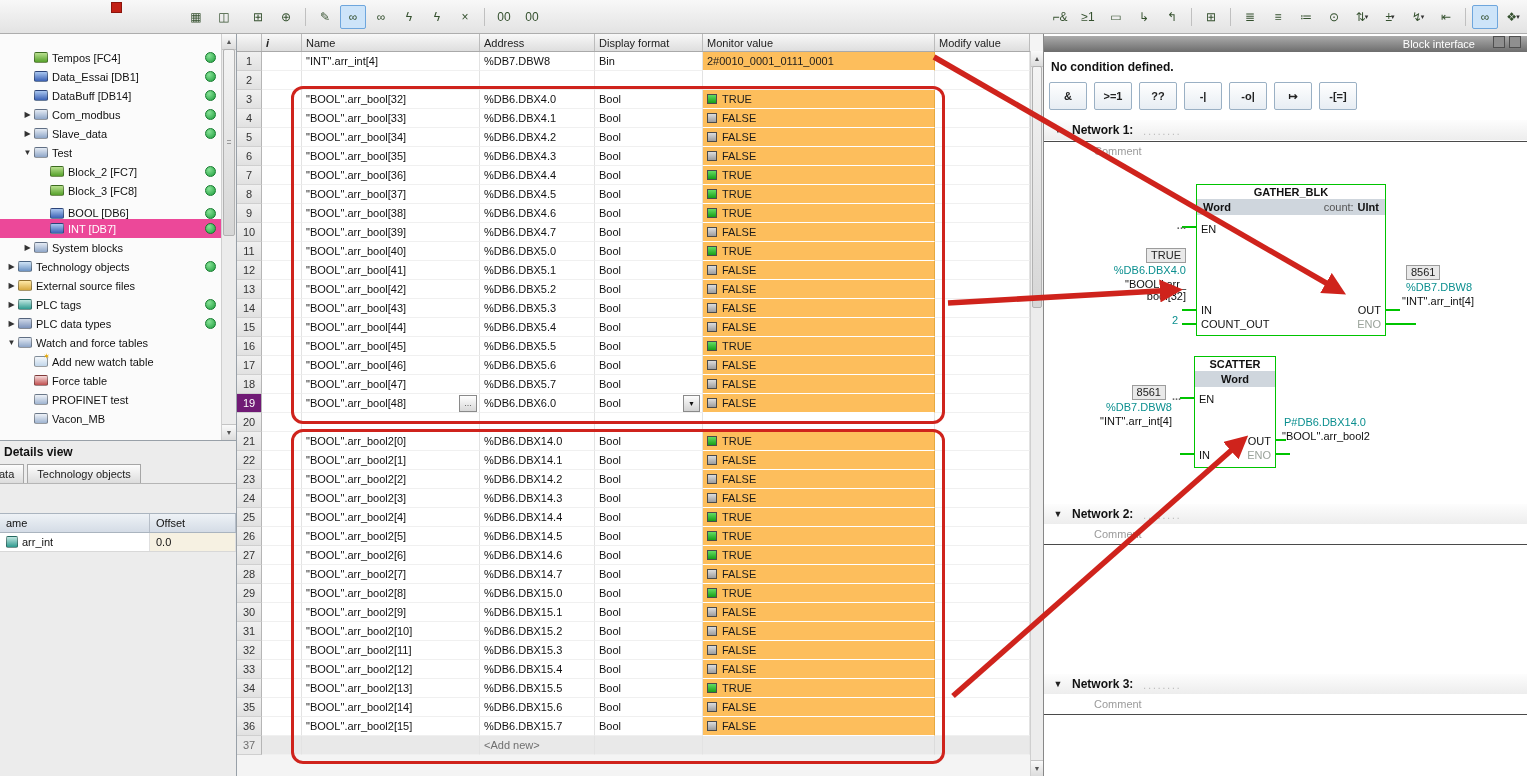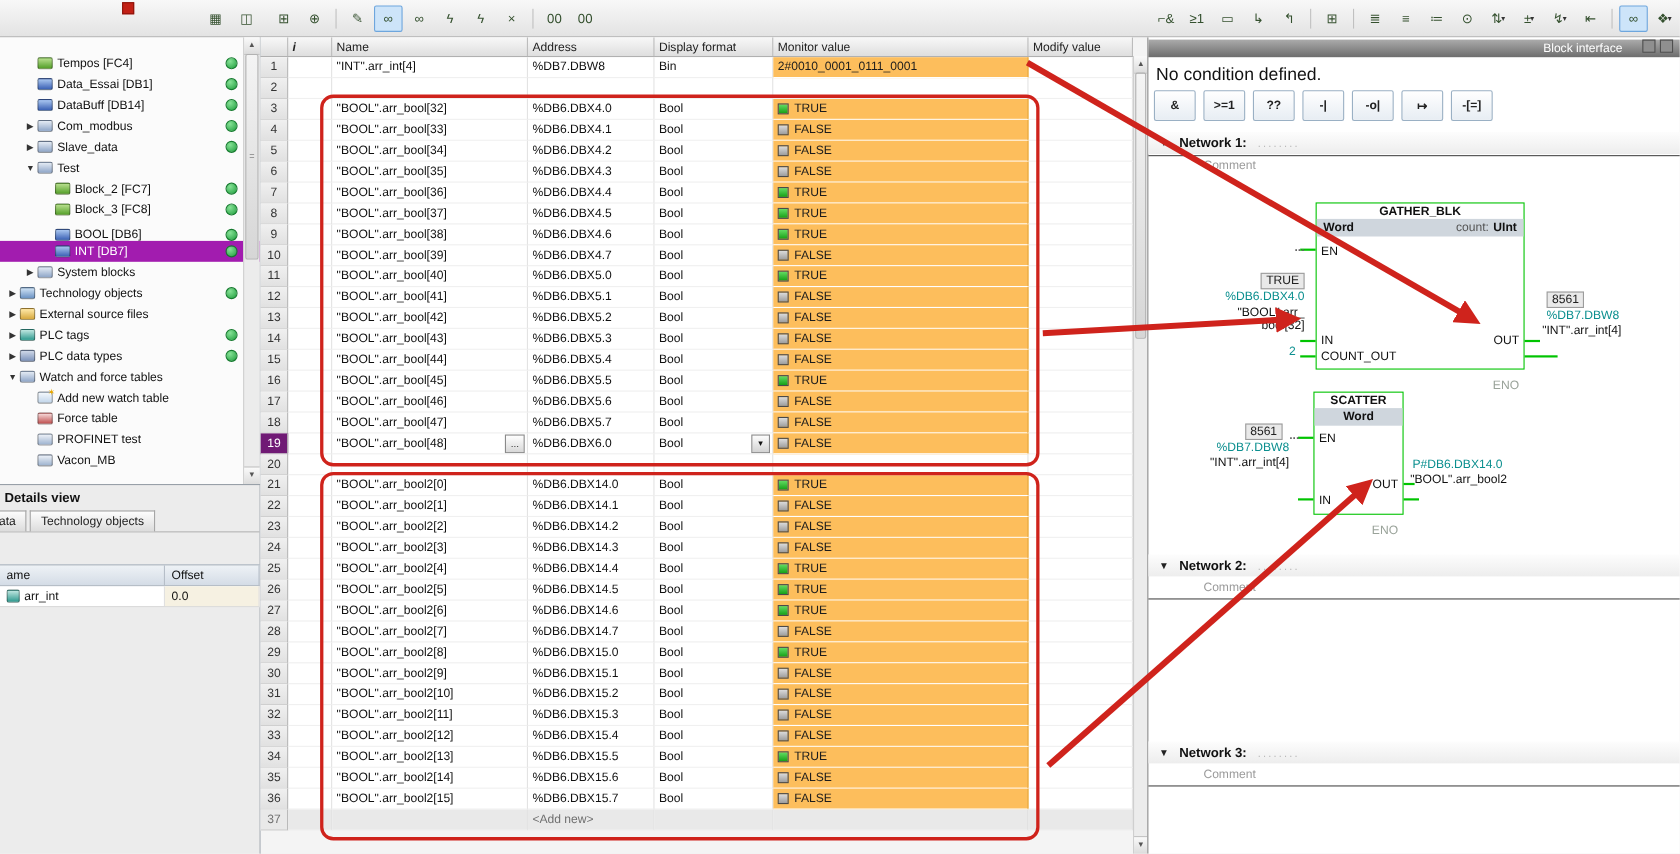--- a/index.html
+++ b/index.html
@@ -15,21 +15,21 @@
   .tb-btn{min-width:22px;height:22px;padding:0 1px;display:flex;align-items:center;justify-content:center;
     font-size:12px;color:#34502e;border:1px solid transparent;border-radius:2px;background:transparent;}
   .tb-btn.pressed{background:#cde4f9;border-color:#6ea6dd;}
   .tb-sep{width:1px;height:18px;background:#c0c0c0;margin:0 4px;}
   .tb-dd{font-size:7px;margin-left:-1px;color:#333;}
   #rec-dot{position:absolute;left:111px;top:2px;width:9px;height:9px;background:#c22015;border:1px solid #8c140c;}
   
   #tree-panel{position:absolute;left:0;top:34px;width:237px;height:406px;background:#fbfbfb;
     border-right:1px solid #98a0a8;box-sizing:border-box;padding-top:14px;}
   .tree-item{height:19px;display:flex;align-items:center;padding-right:20px;white-space:nowrap;}
-  .tree-item.selected{background:#a21caf;color:#fff;}
+  .tree-item.selected{background:#ec4899;color:#fff;}
   .tree-arrow{width:11px;font-size:8px;color:#333;text-align:center;flex:none;}
   .tree-item.selected .tree-arrow{color:#fff;}
   .tree-icon{width:14px;height:11px;border-radius:2px;margin:0 4px 0 1px;flex:none;
     border:1px solid rgba(0,0,0,.35);box-sizing:border-box;position:relative;}
   .ic-fc{background:linear-gradient(#b9e08f,#55a02a);}
   .ic-db{background:linear-gradient(#a9c6f0,#3c62b5);}
   .ic-group,.ic-sysfolder,.ic-watchfolder{background:linear-gradient(#e4ebf4,#8fa6c8);}
   .ic-techfolder{background:linear-gradient(#cfe3f5,#6c93c4);}
   .ic-srcfolder{background:linear-gradient(#ffe9a8,#d7a93f);}
   .ic-tags{background:linear-gradient(#bfe6e0,#2f9a8f);}
@@ -88,21 +88,21 @@
   .dd-btn{margin-left:auto;margin-right:2px;width:15px;height:15px;border:1px solid #8a8a8a;
     background:linear-gradient(#fdfdfd,#d2d2d2);display:flex;align-items:center;justify-content:center;font-size:7px;flex:none;}
   #wt-scroll{top:17px;}
   #wt-scroll .vs-thumb{top:15px;height:240px;}
   
   #fbd-panel{position:absolute;left:1043px;top:34px;right:0;bottom:0;background:#fff;border-left:1px solid #888;box-sizing:border-box;}
   .iface-bar{position:absolute;top:2px;left:0;right:0;height:16px;background:linear-gradient(#ababab,#6d6d6d);
     color:#fff;font-weight:normal;display:flex;align-items:center;}
   .iface-title{margin-left:auto;margin-right:52px;}
   .win-sq{position:absolute;top:2px;width:12px;height:12px;background:#8f8f8f;border:1px solid #4f4f4f;box-sizing:border-box;}
-  .no-cond{position:absolute;top:26px;left:7px;color:#111;font-size:16px;}
+  .no-cond{position:absolute;top:26px;left:7px;color:#111;font-size:12px;font-weight:bold;}
   .fav-bar{position:absolute;top:48px;left:5px;display:flex;gap:7px;}
   .fav-btn{min-width:26px;height:26px;padding:0 5px;border:1px solid #9ab0c4;border-radius:2px;
     background:linear-gradient(#ffffff,#e7edf3);display:flex;align-items:center;justify-content:center;
     font-size:11px;font-weight:bold;color:#222;}
   .net-header{position:absolute;left:0;right:0;height:20px;display:flex;align-items:center;
     background:linear-gradient(#fdfdfd,#ededed);}
   .net-tri{width:28px;text-align:center;font-size:9px;color:#222;}
   .net-title{font-weight:bold;font-size:12px;color:#111;margin-right:10px;}
   .net-dots{color:#b9b9b9;font-size:10px;letter-spacing:2px;padding-top:3px;}
   .net-hr{position:absolute;left:0;right:0;border-top:1px solid #4a4a4a;height:0;}
@@ -110,21 +110,21 @@
   .fbd-block{position:absolute;border:1px solid #00c400;background:#fff;box-sizing:border-box;}
   .blk-title{text-align:center;font-weight:bold;height:14px;line-height:14px;}
   .blk-param{height:16px;background:#cfd6dd;display:flex;align-items:center;padding:0 6px;font-size:11px;}
   .blk-param .pw{font-weight:bold;}
   .blk-param .pc{margin-left:auto;color:#555;}
   .blk-param .pt{font-weight:bold;margin-left:4px;color:#111;}
   .blk-param.center{justify-content:center;}
   .pin{position:absolute;font-size:11px;color:#111;}
   .pin.r{right:4px;text-align:right;}
   .pin.l{left:4px;}
-  .pin.eno{color:#9aa39a;margin-top:27px;}
+  .pin.eno{color:#9aa39a;}
   .stub{position:absolute;height:2px;background:#00c400;}
   .opd{position:absolute;white-space:nowrap;}
   .ra{text-align:right;}
   .badge{display:inline-block;border:1px solid #9c9c9c;background:#e9e9e9;padding:0 4px;height:13px;line-height:13px;color:#222;}
   .addr{color:#0b8f8f;}
   .oname{color:#111;}
   .dots3{color:#666;font-weight:bold;}
   
   .annot{position:absolute;border:3px solid #cf231c;border-radius:12px;pointer-events:none;z-index:30;}
   #arrow-svg{position:absolute;left:0;top:0;width:1527px;height:776px;pointer-events:none;z-index:31;}

